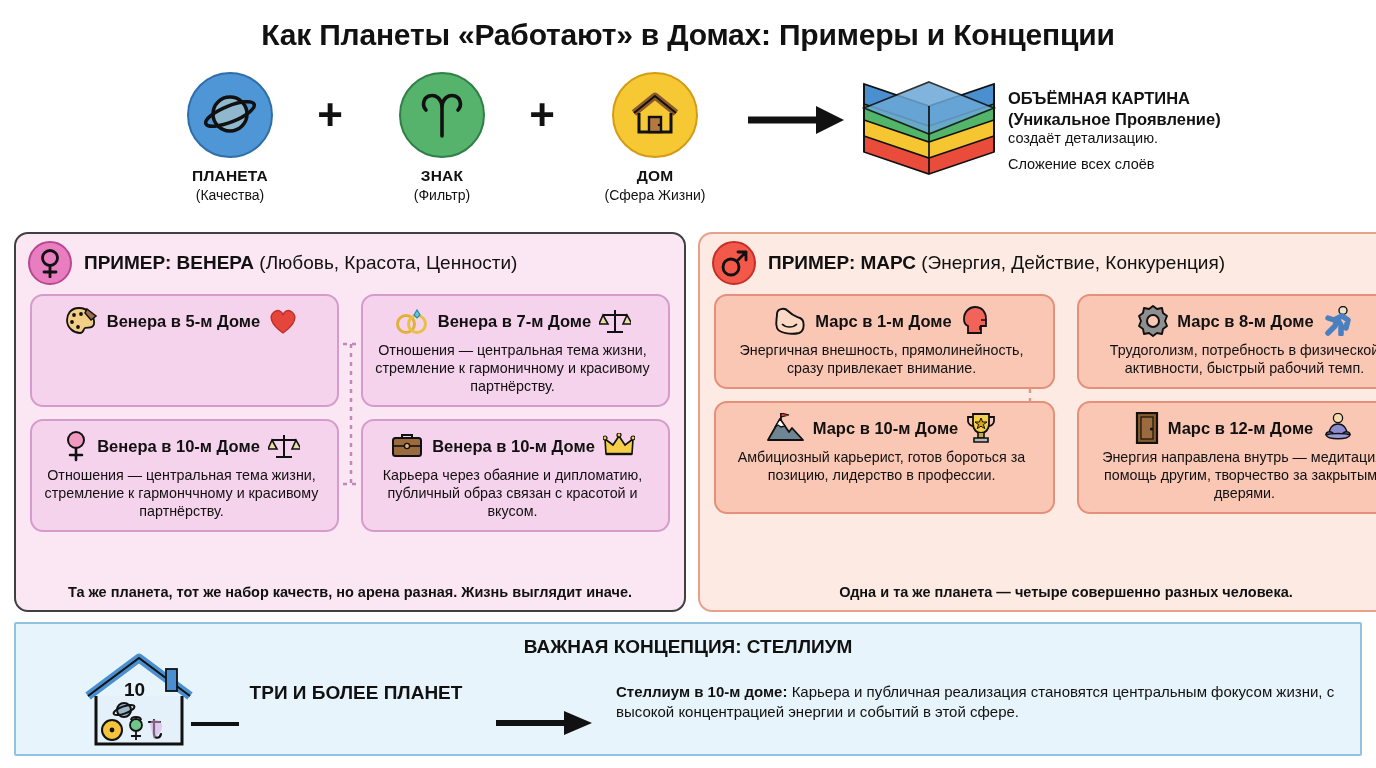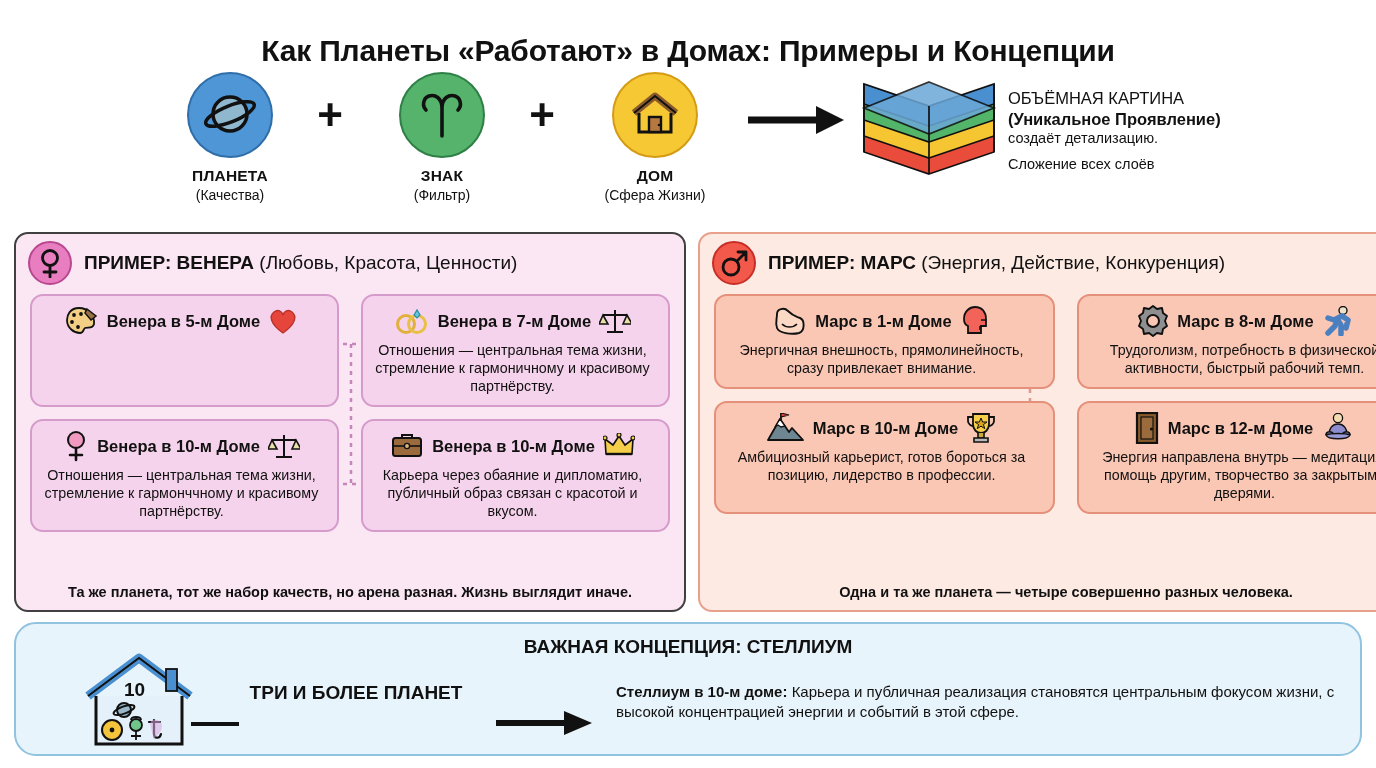--- a/index.html
+++ b/index.html
@@ -12,21 +12,21 @@
     position:relative;
   }
   .page{position:relative;width:1376px;height:768px;}
 
   
   .title{
     text-align:center;
     font-size:30px;
     font-weight:bold;
     letter-spacing:-0.2px;
-    padding-top:34px;
+    padding-top:18px;
     color:#111;
   }
 
   
   .formula{
     position:absolute;
     left:0;top:72px;width:1376px;height:150px;
   }
   .f-item{position:absolute;text-align:center;width:160px;}
   .f-circle{
@@ -40,21 +40,21 @@
   .f-sub{font-size:14px;margin-top:2px;}
   .plus{
     position:absolute;font-size:44px;font-weight:bold;line-height:86px;
     top:0;width:40px;text-align:center;
   }
   .arrow{position:absolute;top:28px;left:748px;}
 
   
   .stack{position:absolute;left:858px;top:78px;}
   .stack-txt{position:absolute;left:1008px;top:88px;width:360px;}
-  .stack-h{font-size:16.5px;font-weight:normal;line-height:1.25;}
+  .stack-h{font-size:16.5px;font-weight:bold;line-height:1.25;}
   .stack-h2{font-size:16.5px;font-weight:bold;line-height:1.25;}
   .stack-p{font-size:14.5px;line-height:1.25;margin-top:8px;}
 
   
   .panel{
     position:absolute;
     border-radius:14px;
     box-sizing:border-box;
   }
   .panel-venus{
@@ -110,21 +110,21 @@
     position:absolute;left:0;bottom:10px;width:100%;
     text-align:center;font-size:14.5px;font-weight:bold;
   }
 
   
   .dots{position:absolute;pointer-events:none;}
 
   
   .stellium{
     position:absolute;left:14px;top:622px;width:1348px;height:134px;
-    background:#e8f4fb;border:2px solid #8fc3e0;border-radius:22px;
+    background:#e8f4fb;border:2px solid #8fc3e0;border-radius:2px;
     box-sizing:border-box;
   }
   .st-title{
     text-align:center;font-size:19px;font-weight:bold;margin-top:12px;
   }
   .st-mid{
     position:absolute;left:215px;top:58px;width:250px;
     text-align:center;font-size:19px;font-weight:bold;line-height:1.2;
   }
   .st-right{

